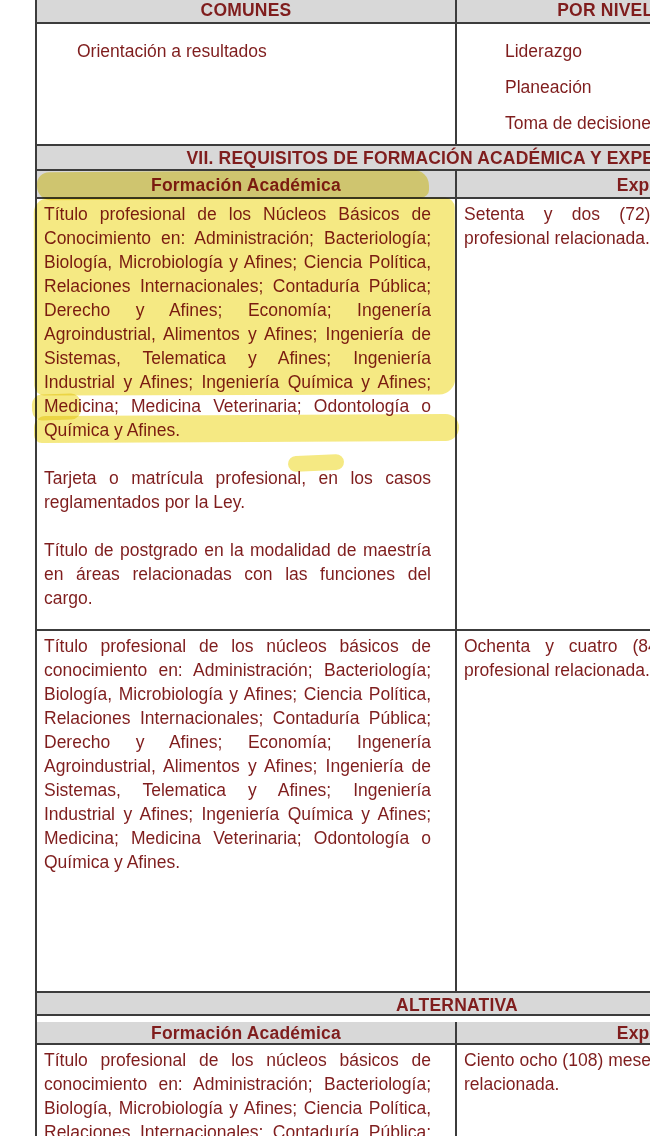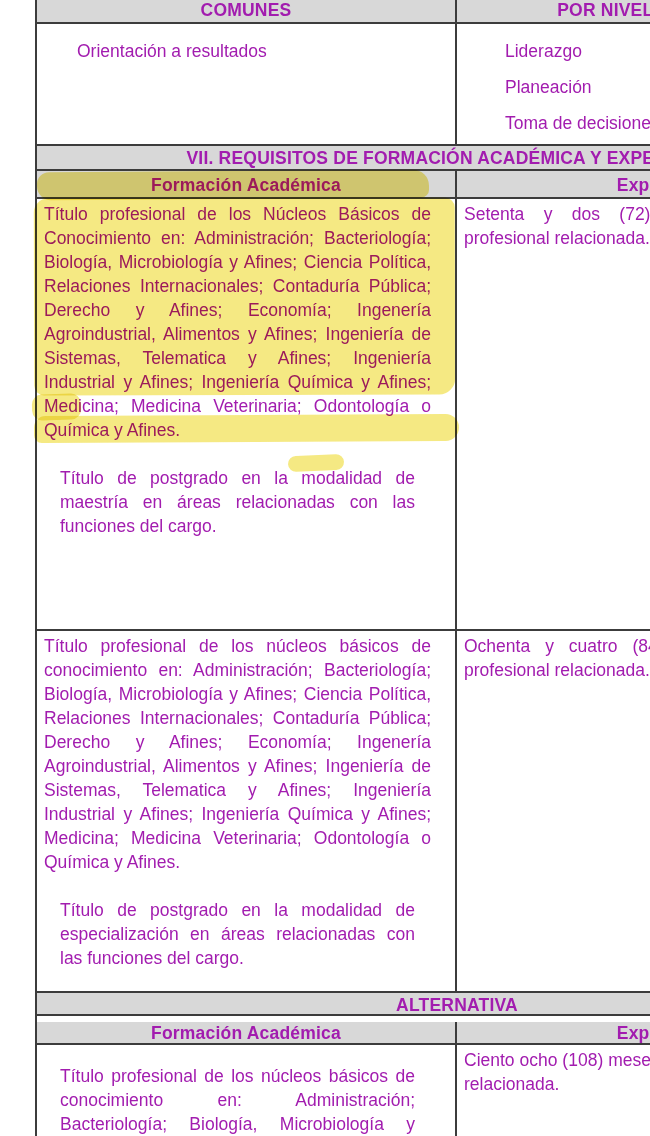--- a/index.html
+++ b/index.html
@@ -2,21 +2,21 @@
 <html><head>
 <meta charset="utf-8">
 <style>
   html,body{margin:0;padding:0;}
   .page{
     position:relative;
     width:650px;height:1136px;
     background:#ffffff;
     overflow:hidden;
     font-family:"Liberation Sans",sans-serif;
-    color:#a21caf;
+    color:#7f1d1d;
     font-size:17.5px;
   }
   .tbl{
     position:absolute;left:35px;top:-5px;width:840px;
     border-left:2px solid #3c3c3c;
   }
   .row{box-sizing:border-box;border-bottom:2px solid #3c3c3c;overflow:hidden;}
   .row.two{display:flex;}
   .gray{background:#d8d8d8;}
   .gaprow{border-bottom:none;background:#ffffff;}
@@ -26,21 +26,21 @@
   .headtxt{
     font-weight:700;text-align:center;line-height:23px;
     padding-top:4px;letter-spacing:0.2px;
   }
   .sect{
     font-weight:700;text-align:center;line-height:22px;
     padding-top:1px;letter-spacing:0.2px;
   }
   .paras{padding:3px 24px 0 7px;text-align:justify;line-height:24px;}
   .paras p{margin:0 0 24px 0;}
-  .paras p:last-child{margin:16px;}
+  .paras p:last-child{margin:0;}
   .list{padding-top:3px;line-height:24px;}
   .list p{margin:12px;}
   .list.comunes{padding-left:28px;}
   .list.pornivel{padding-left:36px;}
   .exp{padding:3px 8px 0 7px;text-align:justify;line-height:24px;}
   .hl{
     position:absolute;
     background:#f0df48;
     opacity:0.68;
     mix-blend-mode:multiply;
@@ -79,29 +79,29 @@
     <div class="row gray sect" style="height:25px">VII. REQUISITOS DE FORMACIÓN ACADÉMICA Y EXPERIENCIA</div>
 
     <div class="row two gray" style="height:28px">
       <div class="cell left headtxt" style="padding-top:3px">Formación Académica</div>
       <div class="cell right headtxt" style="padding-top:3px">Experiencia</div>
     </div>
 
     <div class="row two" style="height:432px">
       <div class="cell left paras">
           <p>Título profesional de los Núcleos Básicos de Conocimiento en: Administración; Bacteriología; Biología, Microbiología y Afines; Ciencia Política, Relaciones Internacionales; Contaduría Pública; Derecho y Afines; Economía; Ingenería Agroindustrial, Alimentos y Afines; Ingeniería de Sistemas, Telematica y Afines; Ingeniería Industrial y Afines; Ingeniería Química y Afines; Medicina; Medicina Veterinaria; Odontología o Química y Afines.</p>
+          <p>Tarjeta o matrícula profesional, en los casos reglamentados por la Ley.</p>
           <p>Título de postgrado en la modalidad de maestría en áreas relacionadas con las funciones del cargo.</p>
         </div>
       <div class="cell right exp">Setenta y dos (72) meses de experiencia profesional relacionada.</div>
     </div>
 
     <div class="row two" style="height:362px">
       <div class="cell left paras">
           <p>Título profesional de los núcleos básicos de conocimiento en: Administración; Bacteriología; Biología, Microbiología y Afines; Ciencia Política, Relaciones Internacionales; Contaduría Pública; Derecho y Afines; Economía; Ingenería Agroindustrial, Alimentos y Afines; Ingeniería de Sistemas, Telematica y Afines; Ingeniería Industrial y Afines; Ingeniería Química y Afines; Medicina; Medicina Veterinaria; Odontología o Química y Afines.</p>
-          <p>Título de postgrado en la modalidad de especialización en áreas relacionadas con las funciones del cargo.</p>
         </div>
       <div class="cell right exp">Ochenta y cuatro (84) meses de experiencia profesional relacionada.</div>
     </div>
 
     <div class="row gray sect" style="height:23px">ALTERNATIVA</div>
 
     <div class="row gaprow" style="height:6px"></div>
 
     <div class="row two gray" style="height:23px;border-top:0">
       <div class="cell left headtxt" style="padding-top:0">Formación Académica</div>

